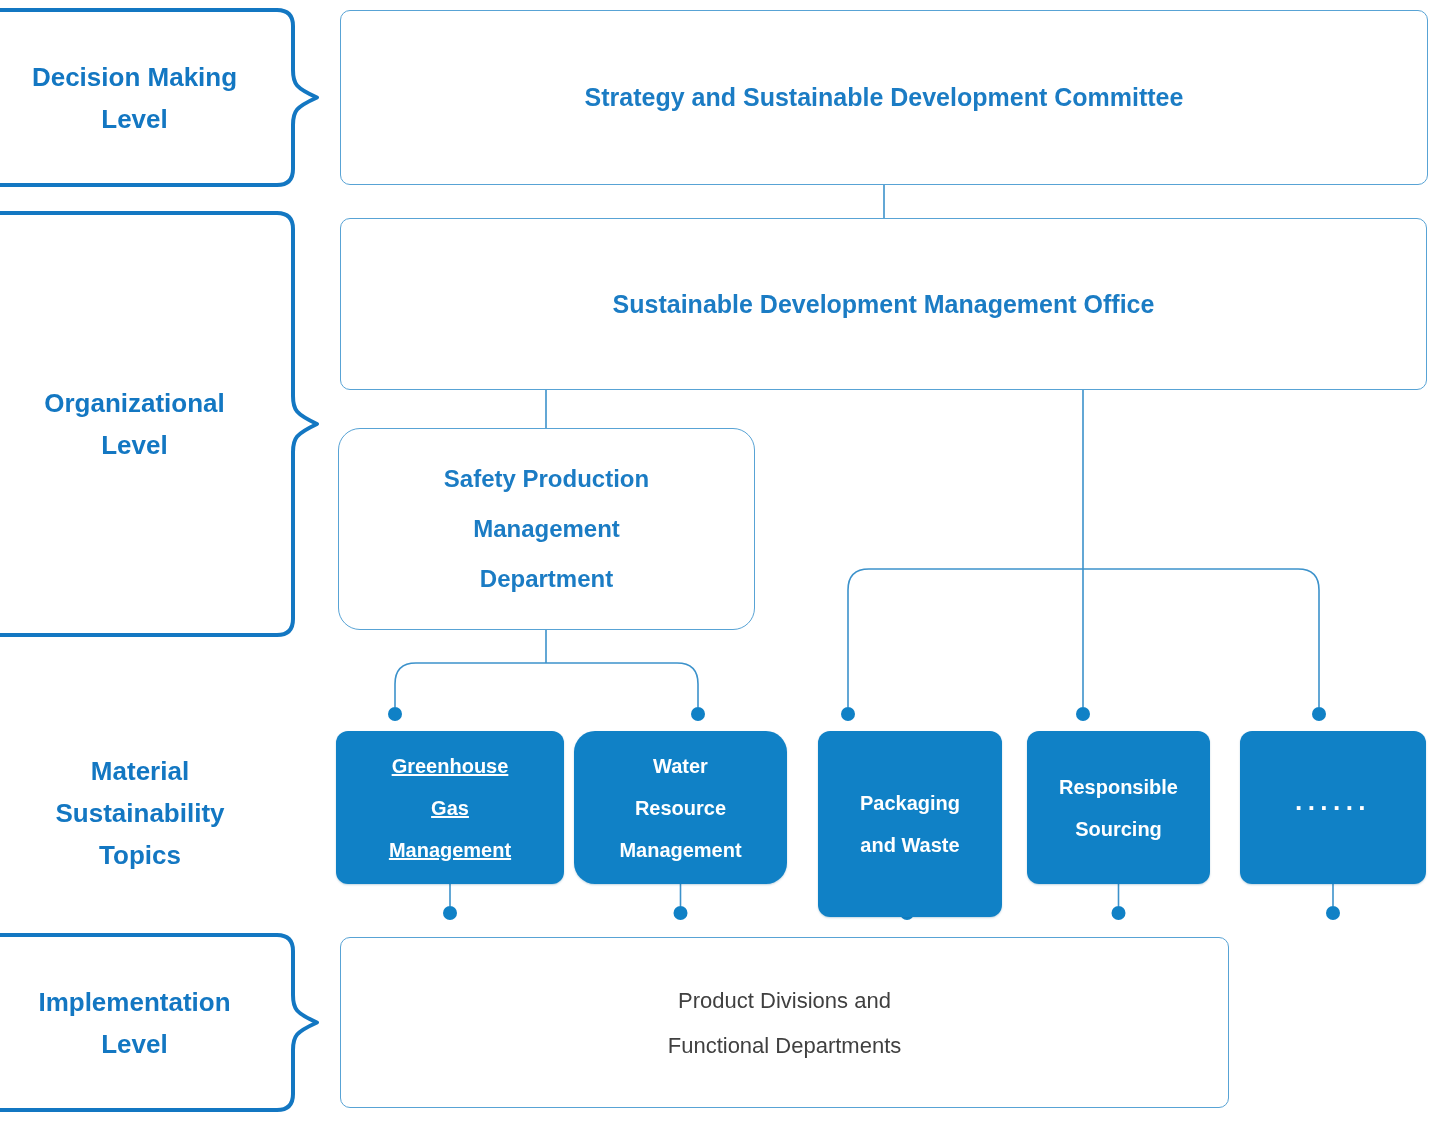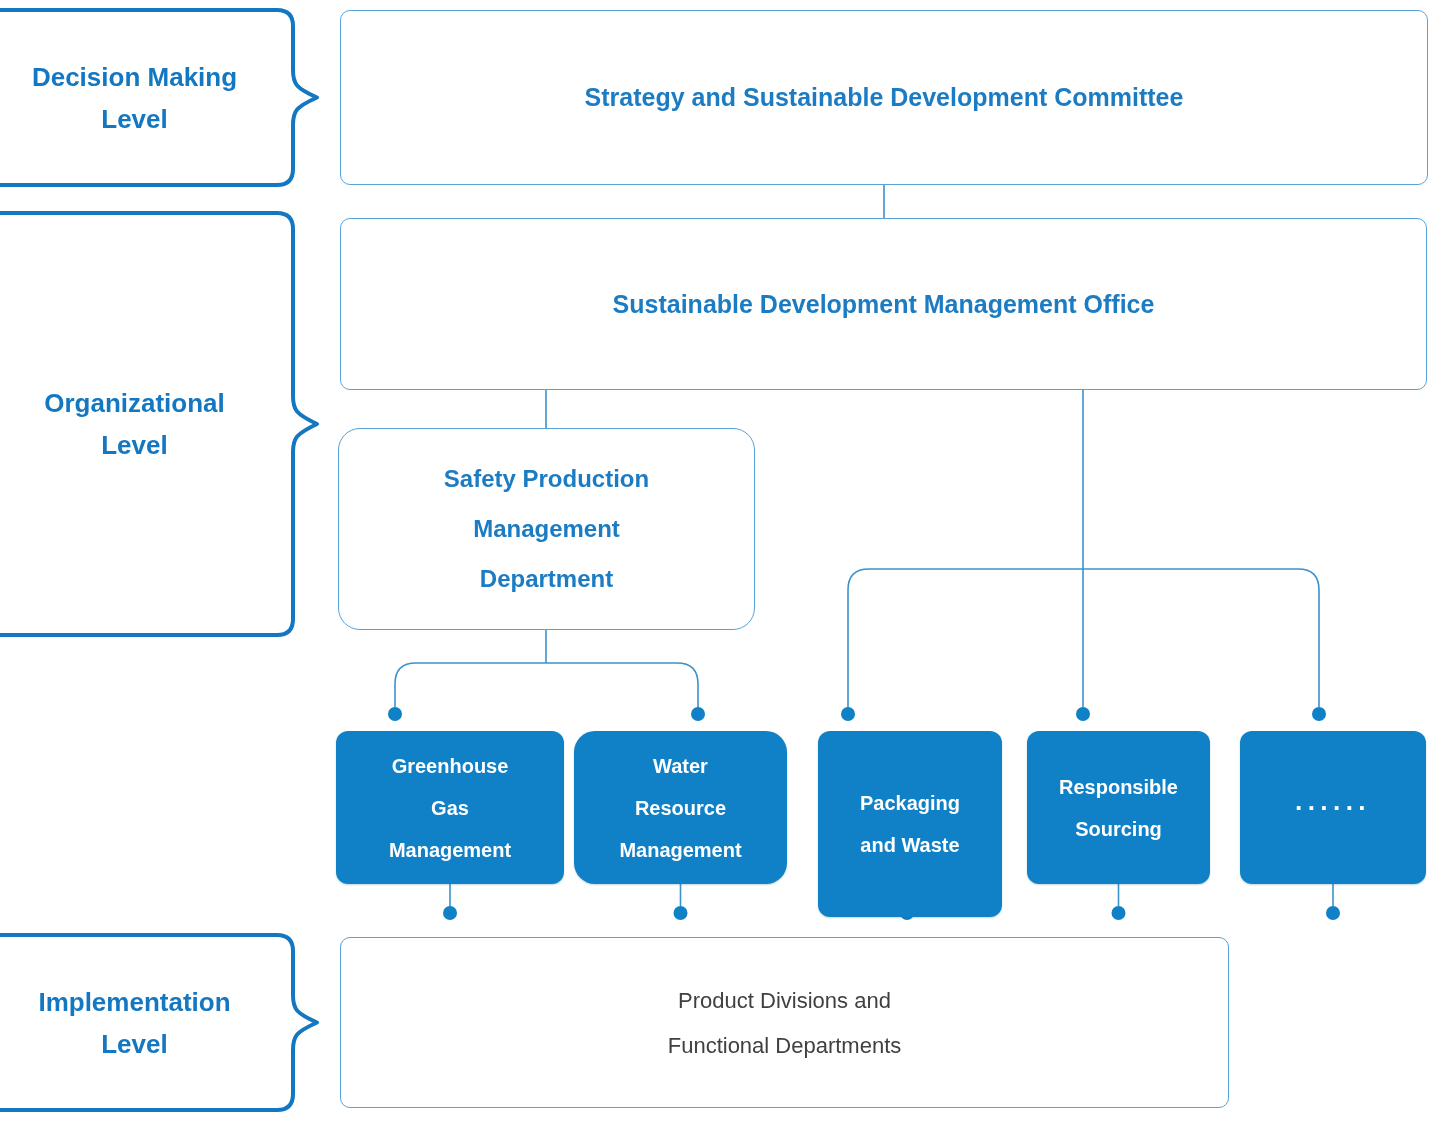--- a/index.html
+++ b/index.html
@@ -82,31 +82,34 @@
     <circle class="dot" cx="680.5" cy="913" r="7"></circle>
     <circle class="dot" cx="907" cy="913" r="7"></circle>
     <circle class="dot" cx="1118.5" cy="913" r="7"></circle>
     <circle class="dot" cx="1333" cy="913" r="7"></circle>
   </svg>
 
   <div class="box labeltext" style="left:-24px;top:10px;width:317px;height:175px;">Decision Making
 Level</div>
   <div class="box labeltext" style="left:-24px;top:213px;width:317px;height:422px;">Organizational
 Level</div>
+  <div class="box labeltext" style="left:20px;top:745px;width:240px;height:135px;">Material
+Sustainability
+Topics</div>
   <div class="box labeltext" style="left:-24px;top:935px;width:317px;height:175px;">Implementation
 Level</div>
 
   <div class="box whitebox big-node" style="left:340px;top:10px;width:1088px;height:175px;">Strategy and Sustainable Development Committee</div>
 
   <div class="box whitebox big-node" style="left:340px;top:218px;width:1087px;height:172px;">Sustainable Development Management Office</div>
   <div class="box whitebox safety-node" style="left:338px;top:428px;width:417px;height:202px;border-radius:22px;">Safety Production
 Management
 Department</div>
 
-  <div class="box bluebox" style="left:336px;top:731px;width:228px;height:153px;">Greenhouse
+  <div class="box bluebox" style="left:336px;top:731px;width:228px;height:153px;text-decoration:underline;">Greenhouse
 Gas
 Management</div>
   <div class="box bluebox" style="left:574px;top:731px;width:213px;height:153px;border-radius:21px;">Water
 Resource
 Management</div>
   <div class="box bluebox" style="left:818px;top:731px;width:184px;height:186px;">Packaging
 and Waste</div>
   <div class="box bluebox" style="left:1027px;top:731px;width:183px;height:153px;">Responsible
 Sourcing</div>
   <div class="box bluebox ellipsisbox" style="left:1240px;top:731px;width:186px;height:153px;">······</div>

